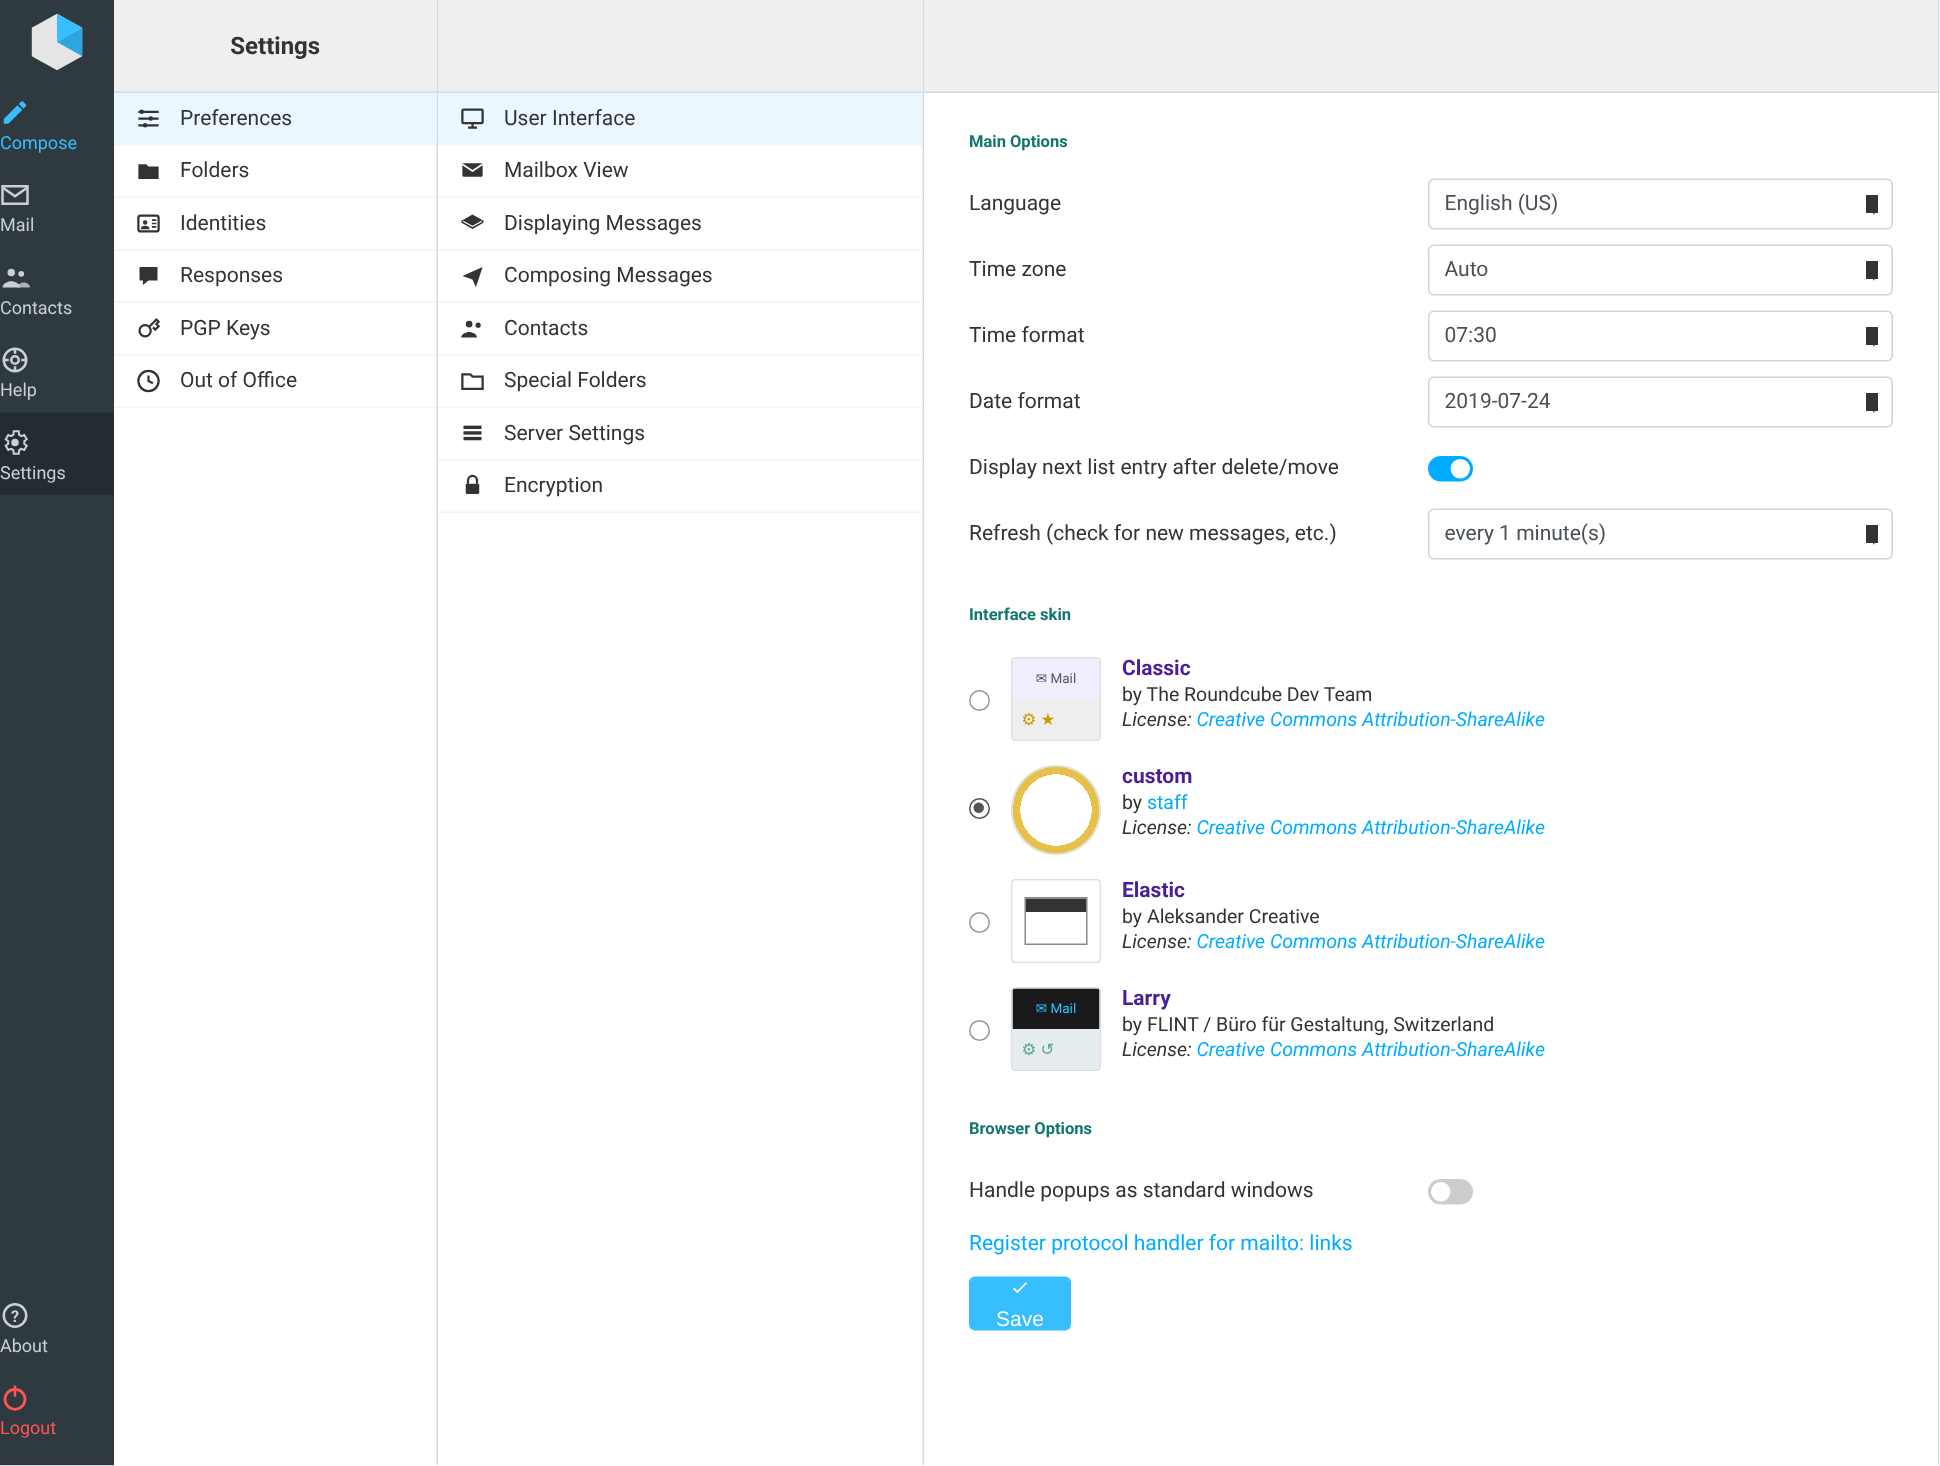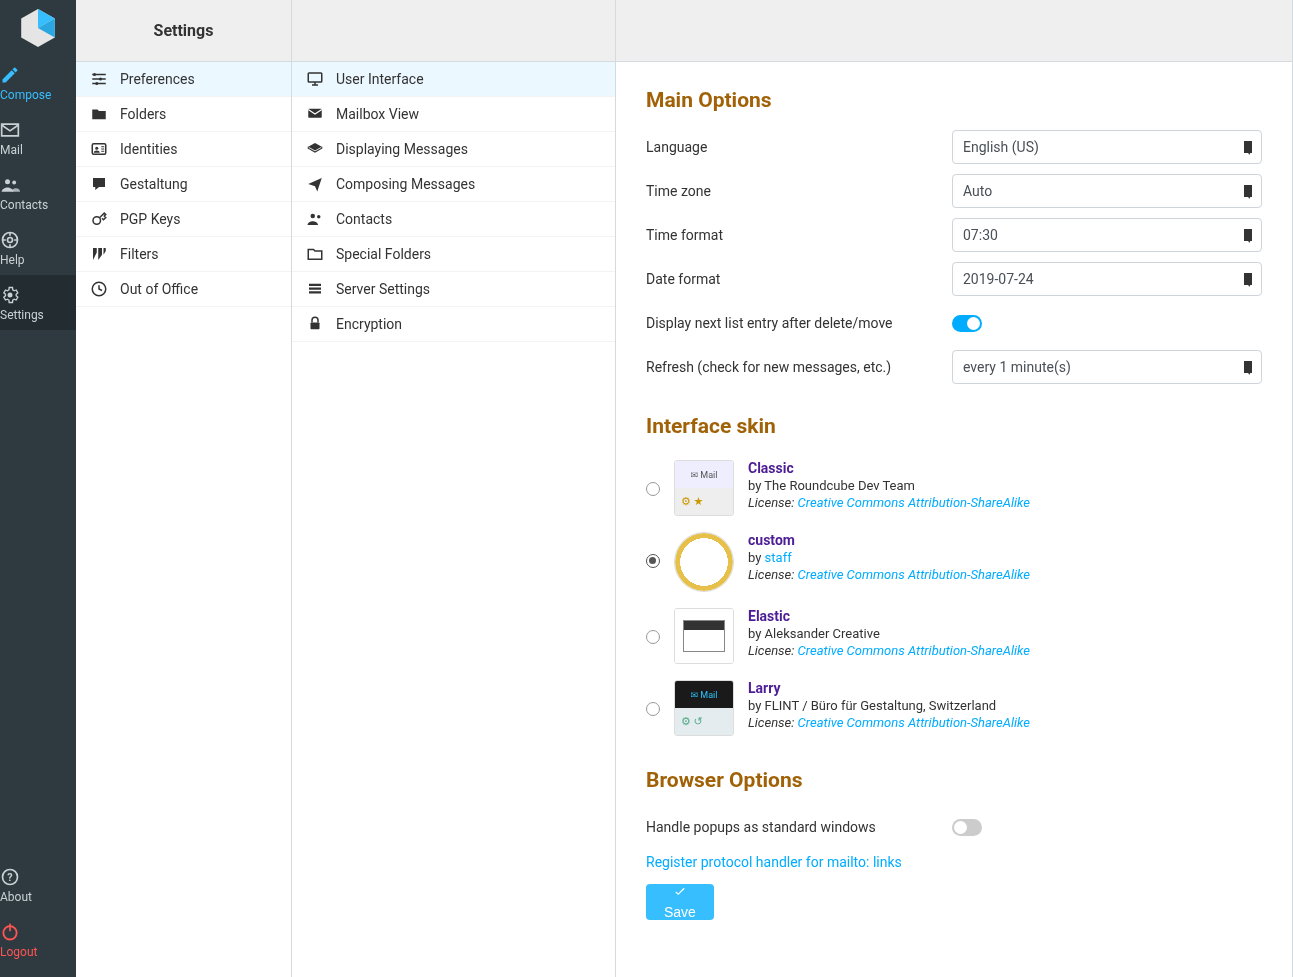--- a/index.html
+++ b/index.html
@@ -29,21 +29,21 @@
     .col3 .col-header { justify-content: flex-start; }
 
     .list { flex: 1; overflow-y: auto; }
     .list-item { display: flex; align-items: center; gap: 12px; padding: 0 14px; height: 35px; border-bottom: 1px solid #f3f3f3; cursor: pointer; color: #333; font-size: 14px; }
     .list-item.selected { background: #ebf8ff; }
     .list-item .ic2 { width: 18px; height: 18px; display: flex; align-items: center; justify-content: center; color: #333; }
     .list-item .ic2 svg { width: 18px; height: 18px; fill: currentColor; }
 
     
     .content { flex: 1; overflow-y: auto; padding: 20px 30px; }
-    .section-title { font-weight: bold; font-size: 21px; color: #a16207; margin-bottom: 14px; margin-top: 6px; }
+    .section-title { font-weight: bold; font-size: 11px; color: #0f766e; margin-bottom: 14px; margin-top: 6px; }
     .form-row { display: flex; align-items: center; min-height: 42px; margin-bottom: 2px; }
     .form-row .lbl { flex: 0 0 306px; font-size: 14px; color: #333; }
     .form-row .ctrl { flex: 1; }
     .select { width: 100%; height: 34px; border: 1px solid #ced4da; border-radius: 4px; background: #fff; padding: 0 28px 0 10px; font-size: 14px; color: #495057; appearance: none; position: relative; display: flex; align-items: center; cursor: pointer; }
     .select-wrap { position: relative; }
     .select-wrap::after { content: ""; position: absolute; right: 10px; top: 50%; width: 8px; height: 12px; transform: translateY(-50%); background: linear-gradient(#333,#333); -webkit-mask: none; }
     .select-caret { position: absolute; right: 10px; top: 50%; transform: translateY(-50%); pointer-events: none; color: #333; font-size: 11px; line-height: 1; }
     .select-caret::before { content: "▴"; display: block; margin-bottom: -3px; }
     .select-caret::after { content: "▾"; display: block; }
 
@@ -204,38 +204,30 @@
             </svg>
           </div>
           <span>Identities</span>
         </div>
         <div class="list-item">
           <div class="ic2">
             <svg viewBox="0 0 24 24">
               <path d="M4 4h16v12H12l-5 4v-4H4z"></path>
             </svg>
           </div>
-          <span>Gestaltung</span>
+          <span>Responses</span>
         </div>
         <div class="list-item">
           <div class="ic2">
             <svg viewBox="0 0 24 24">
               <circle cx="9" cy="14" r="5" fill="none" stroke="currentColor" stroke-width="2"></circle>
               <path d="M13 10l6-6 2 2-2 2 2 2-3 3-2-2" stroke="currentColor" stroke-width="2" fill="none"></path>
             </svg>
           </div>
           <span>PGP Keys</span>
-        </div>
-        <div class="list-item">
-          <div class="ic2">
-            <svg viewBox="0 0 24 24">
-              <path d="M4 4h5v6L4 20zM11 4h5v9l-5 7zM18 4h3v4l-3 5z"></path>
-            </svg>
-          </div>
-          <span>Filters</span>
         </div>
         <div class="list-item">
           <div class="ic2">
             <svg viewBox="0 0 24 24">
               <circle cx="12" cy="12" r="9" fill="none" stroke="currentColor" stroke-width="2"></circle>
               <path d="M12 7v5l4 2" stroke="currentColor" stroke-width="2" fill="none"></path>
             </svg>
           </div>
           <span>Out of Office</span>
         </div>

